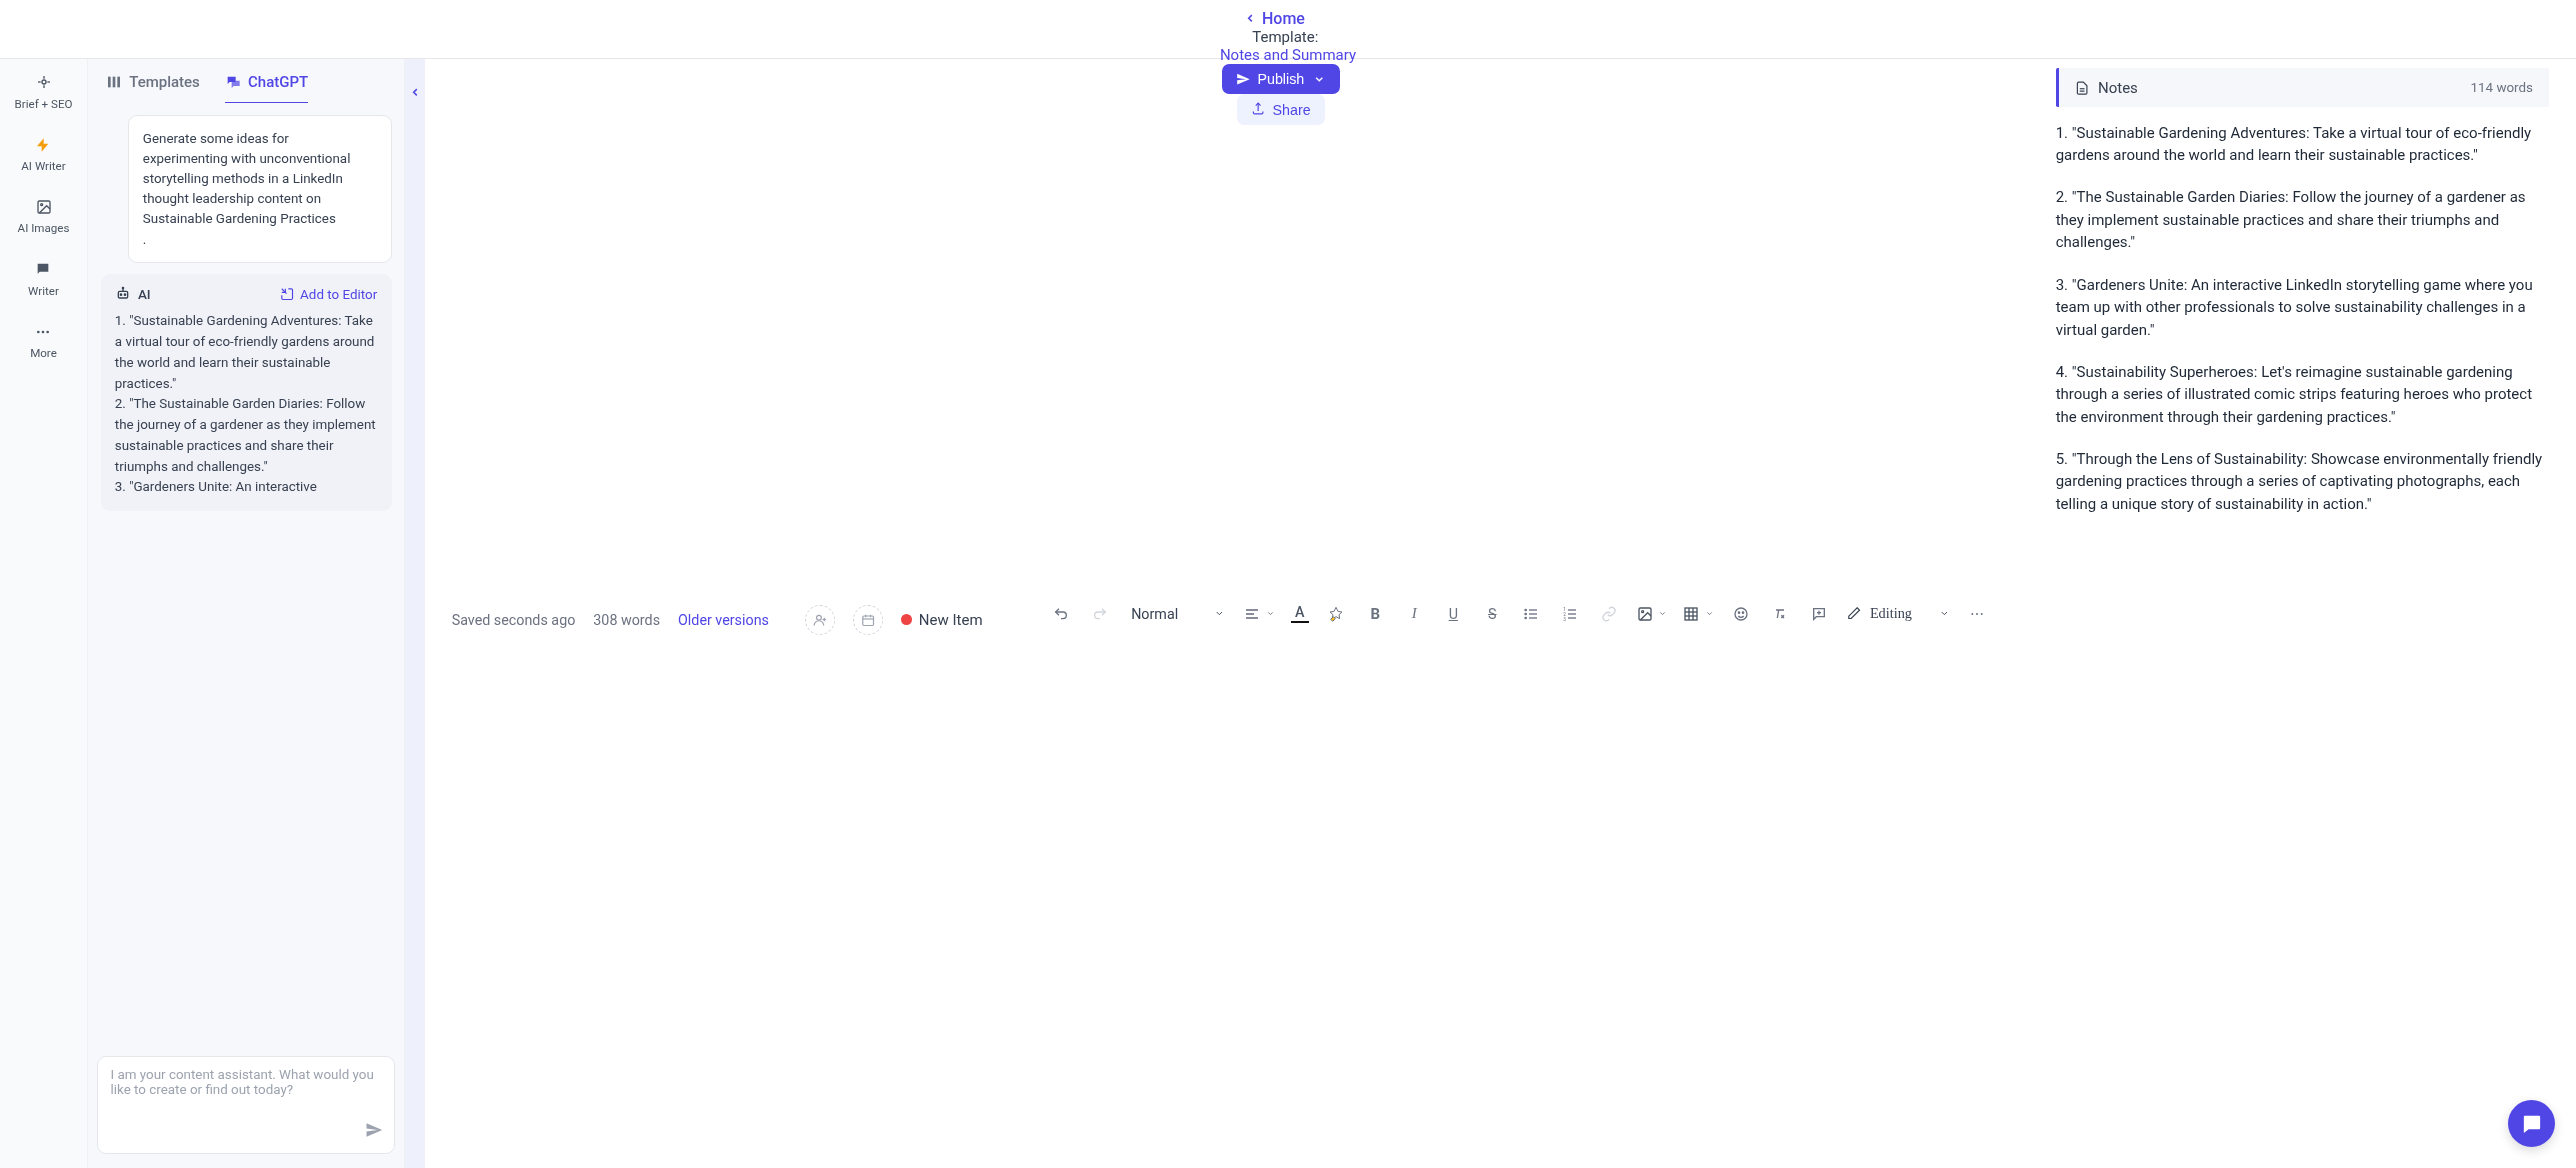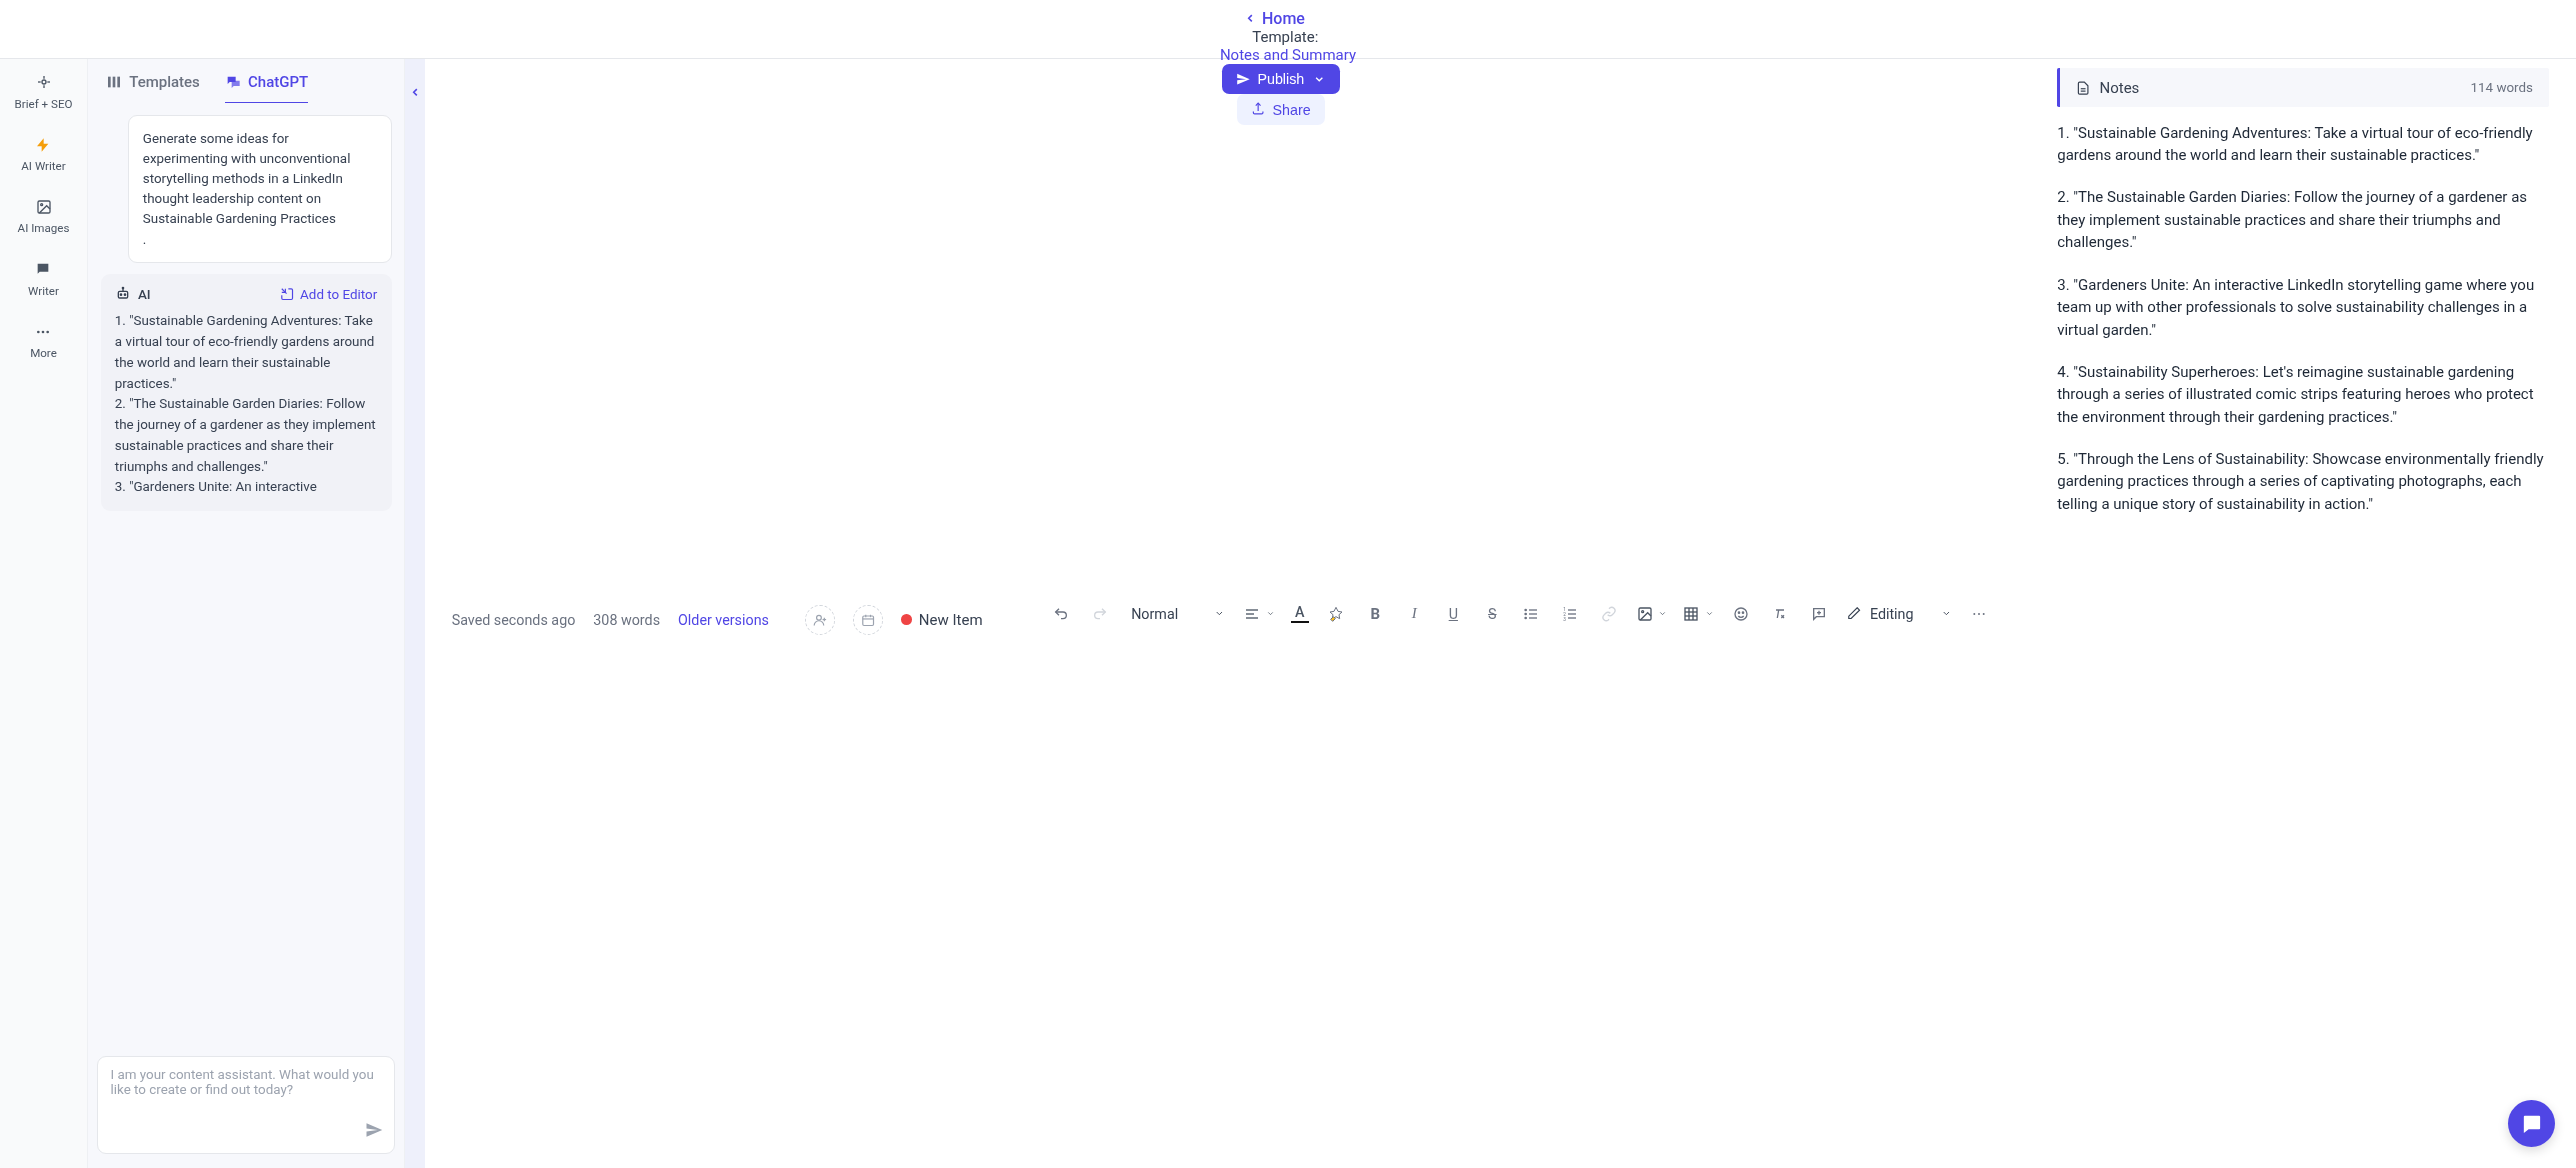--- a/index.html
+++ b/index.html
@@ -59,21 +59,21 @@
 .dashed-circle { width: 30px; height: 30px; border: 1.3px dashed #d1d5db; border-radius: 50%; display: flex; align-items: center; justify-content: center; color: #9ca3af; cursor: pointer; }
 .new-item { display: flex; align-items: center; gap: 7.2px; font-size: 15px; color: #374151; }
 .red-dot { width: 10.7px; height: 10.7px; background: #ef4444; border-radius: 50%; }
 
 .toolbar { display: flex; align-items: center; padding: 9px 40px; gap: 16px; color: #4b5563; }
 .tb-btn { display: flex; align-items: center; justify-content: center; width: 23px; height: 23px; cursor: pointer; color: #6b7280; }
 .tb-btn.disabled { color: #d1d5db; }
 .style-sel { display: flex; align-items: center; gap: 36px; font-size: 14.3px; color: #374151; cursor: pointer; padding: 0 3.6px; }
 .font-color { display: flex; flex-direction: column; align-items: center; cursor: pointer; }
 .font-color .bar { width: 18px; height: 2.7px; background: #111; margin-top: 0.9px; }
-.editing-sel { display: flex; align-items: center; gap: 9px; font-size: 14.3px; color: #374151; cursor: pointer; }
+.editing-sel { display: flex; align-items: center; gap: 9px; font-size: 14.3px; color: #374151; cursor: pointer; font-family: Liberation Serif, serif; }
 .tb-group { display: flex; align-items: center; gap: 5.4px; }
 
 .doc { flex: 1; overflow-y: auto; padding: 9px 27px 18px 27px; }
 .block-header { display: flex; align-items: center; background: #f6f7fb; border-left: 3.6px solid #5046e5; padding: 10.7px 16px; border-radius: 1.8px; margin-bottom: 14.3px; }
 .block-title { display: flex; align-items: center; gap: 9px; font-size: 15px; color: #374151; }
 .block-count { margin-left: auto; font-size: 13.4px; color: #6b7280; }
 .para { font-size: 15px; line-height: 1.5; color: #1f2937; margin-bottom: 19.7px; }
 
 
 .chat-fab { position: fixed; right: 21.5px; bottom: 21.5px; width: 47px; height: 47px; background: #5046e5; border-radius: 50%; display: flex; align-items: center; justify-content: center; color: #fff; cursor: pointer; box-shadow: 0 3.6px 10.7px rgba(0,0,0,0.15); }

